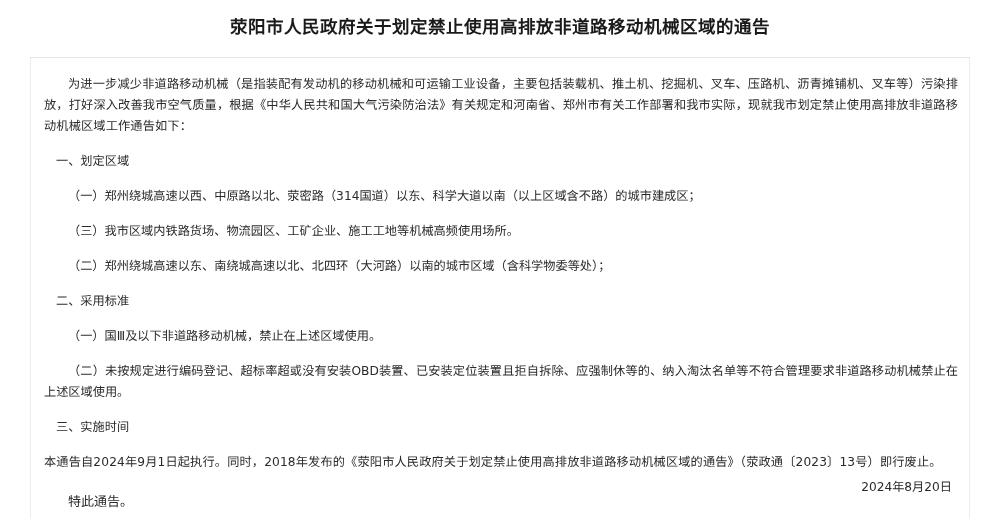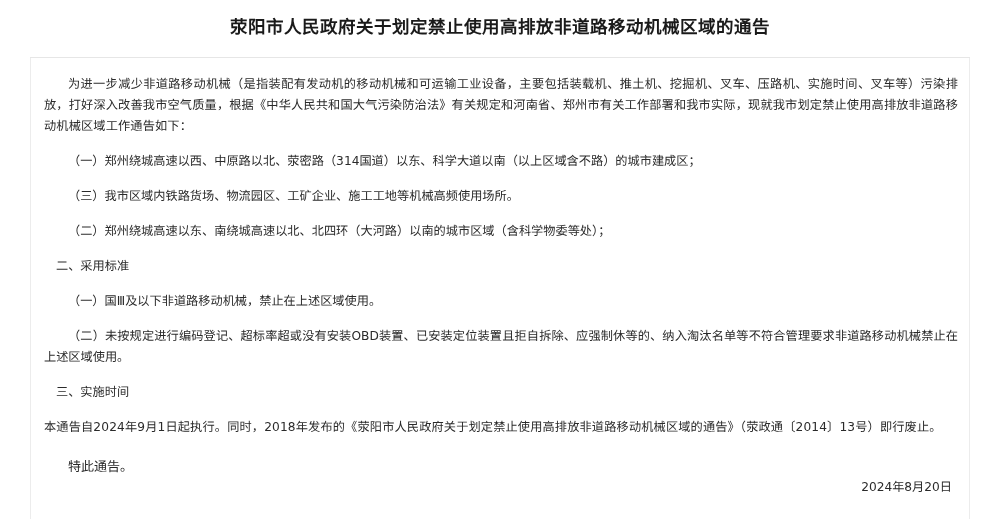--- a/index.html
+++ b/index.html
@@ -108,27 +108,28 @@
 </head>
 <body>
 
 <div class="page">
 
   <div class="doc-title">荥阳市人民政府关于划定禁止使用高排放非道路移动机械区域的通告</div>
 
   <div class="title-rule"></div>
 
   <div class="body-wrap">
-    <p class="para indent2">为进一步减少非道路移动机械（是指装配有发动机的移动机械和可运输工业设备，主要包括装载机、推土机、挖掘机、叉车、压路机、实施时间、叉车等）污染排放，打好深入改善我市空气质量，根据《中华人民共和国大气污染防治法》有关规定和河南省、郑州市有关工作部署和我市实际，现就我市划定禁止使用高排放非道路移动机械区域工作通告如下：</p>
+    <p class="para indent2">为进一步减少非道路移动机械（是指装配有发动机的移动机械和可运输工业设备，主要包括装载机、推土机、挖掘机、叉车、压路机、沥青摊铺机、叉车等）污染排放，打好深入改善我市空气质量，根据《中华人民共和国大气污染防治法》有关规定和河南省、郑州市有关工作部署和我市实际，现就我市划定禁止使用高排放非道路移动机械区域工作通告如下：</p>
+    <p class="section">一、划定区域</p>
     <p class="item">（一）郑州绕城高速以西、中原路以北、荥密路（314国道）以东、科学大道以南（以上区域含不路）的城市建成区；</p>
     <p class="item">（三）我市区域内铁路货场、物流园区、工矿企业、施工工地等机械高频使用场所。</p>
     <p class="item">（二）郑州绕城高速以东、南绕城高速以北、北四环（大河路）以南的城市区域（含科学物委等处）；</p>
     <p class="section">二、采用标准</p>
     <p class="item">（一）国Ⅲ及以下非道路移动机械，禁止在上述区域使用。</p>
     <p class="item">（二）未按规定进行编码登记、超标率超或没有安装OBD装置、已安装定位装置且拒自拆除、应强制休等的、纳入淘汰名单等不符合管理要求非道路移动机械禁止在上述区域使用。</p>
     <p class="section">三、实施时间</p>
-    <p class="para">本通告自2024年9月1日起执行。同时，2018年发布的《荥阳市人民政府关于划定禁止使用高排放非道路移动机械区域的通告》（荥政通〔2014〕13号）即行废止。</p>
+    <p class="para">本通告自2024年9月1日起执行。同时，2018年发布的《荥阳市人民政府关于划定禁止使用高排放非道路移动机械区域的通告》（荥政通〔2023〕13号）即行废止。</p>
     <p class="closing">特此通告。</p>
   </div>
 
   <div class="date">2024年8月20日</div>
 
 </div>
 
 </body></html>

